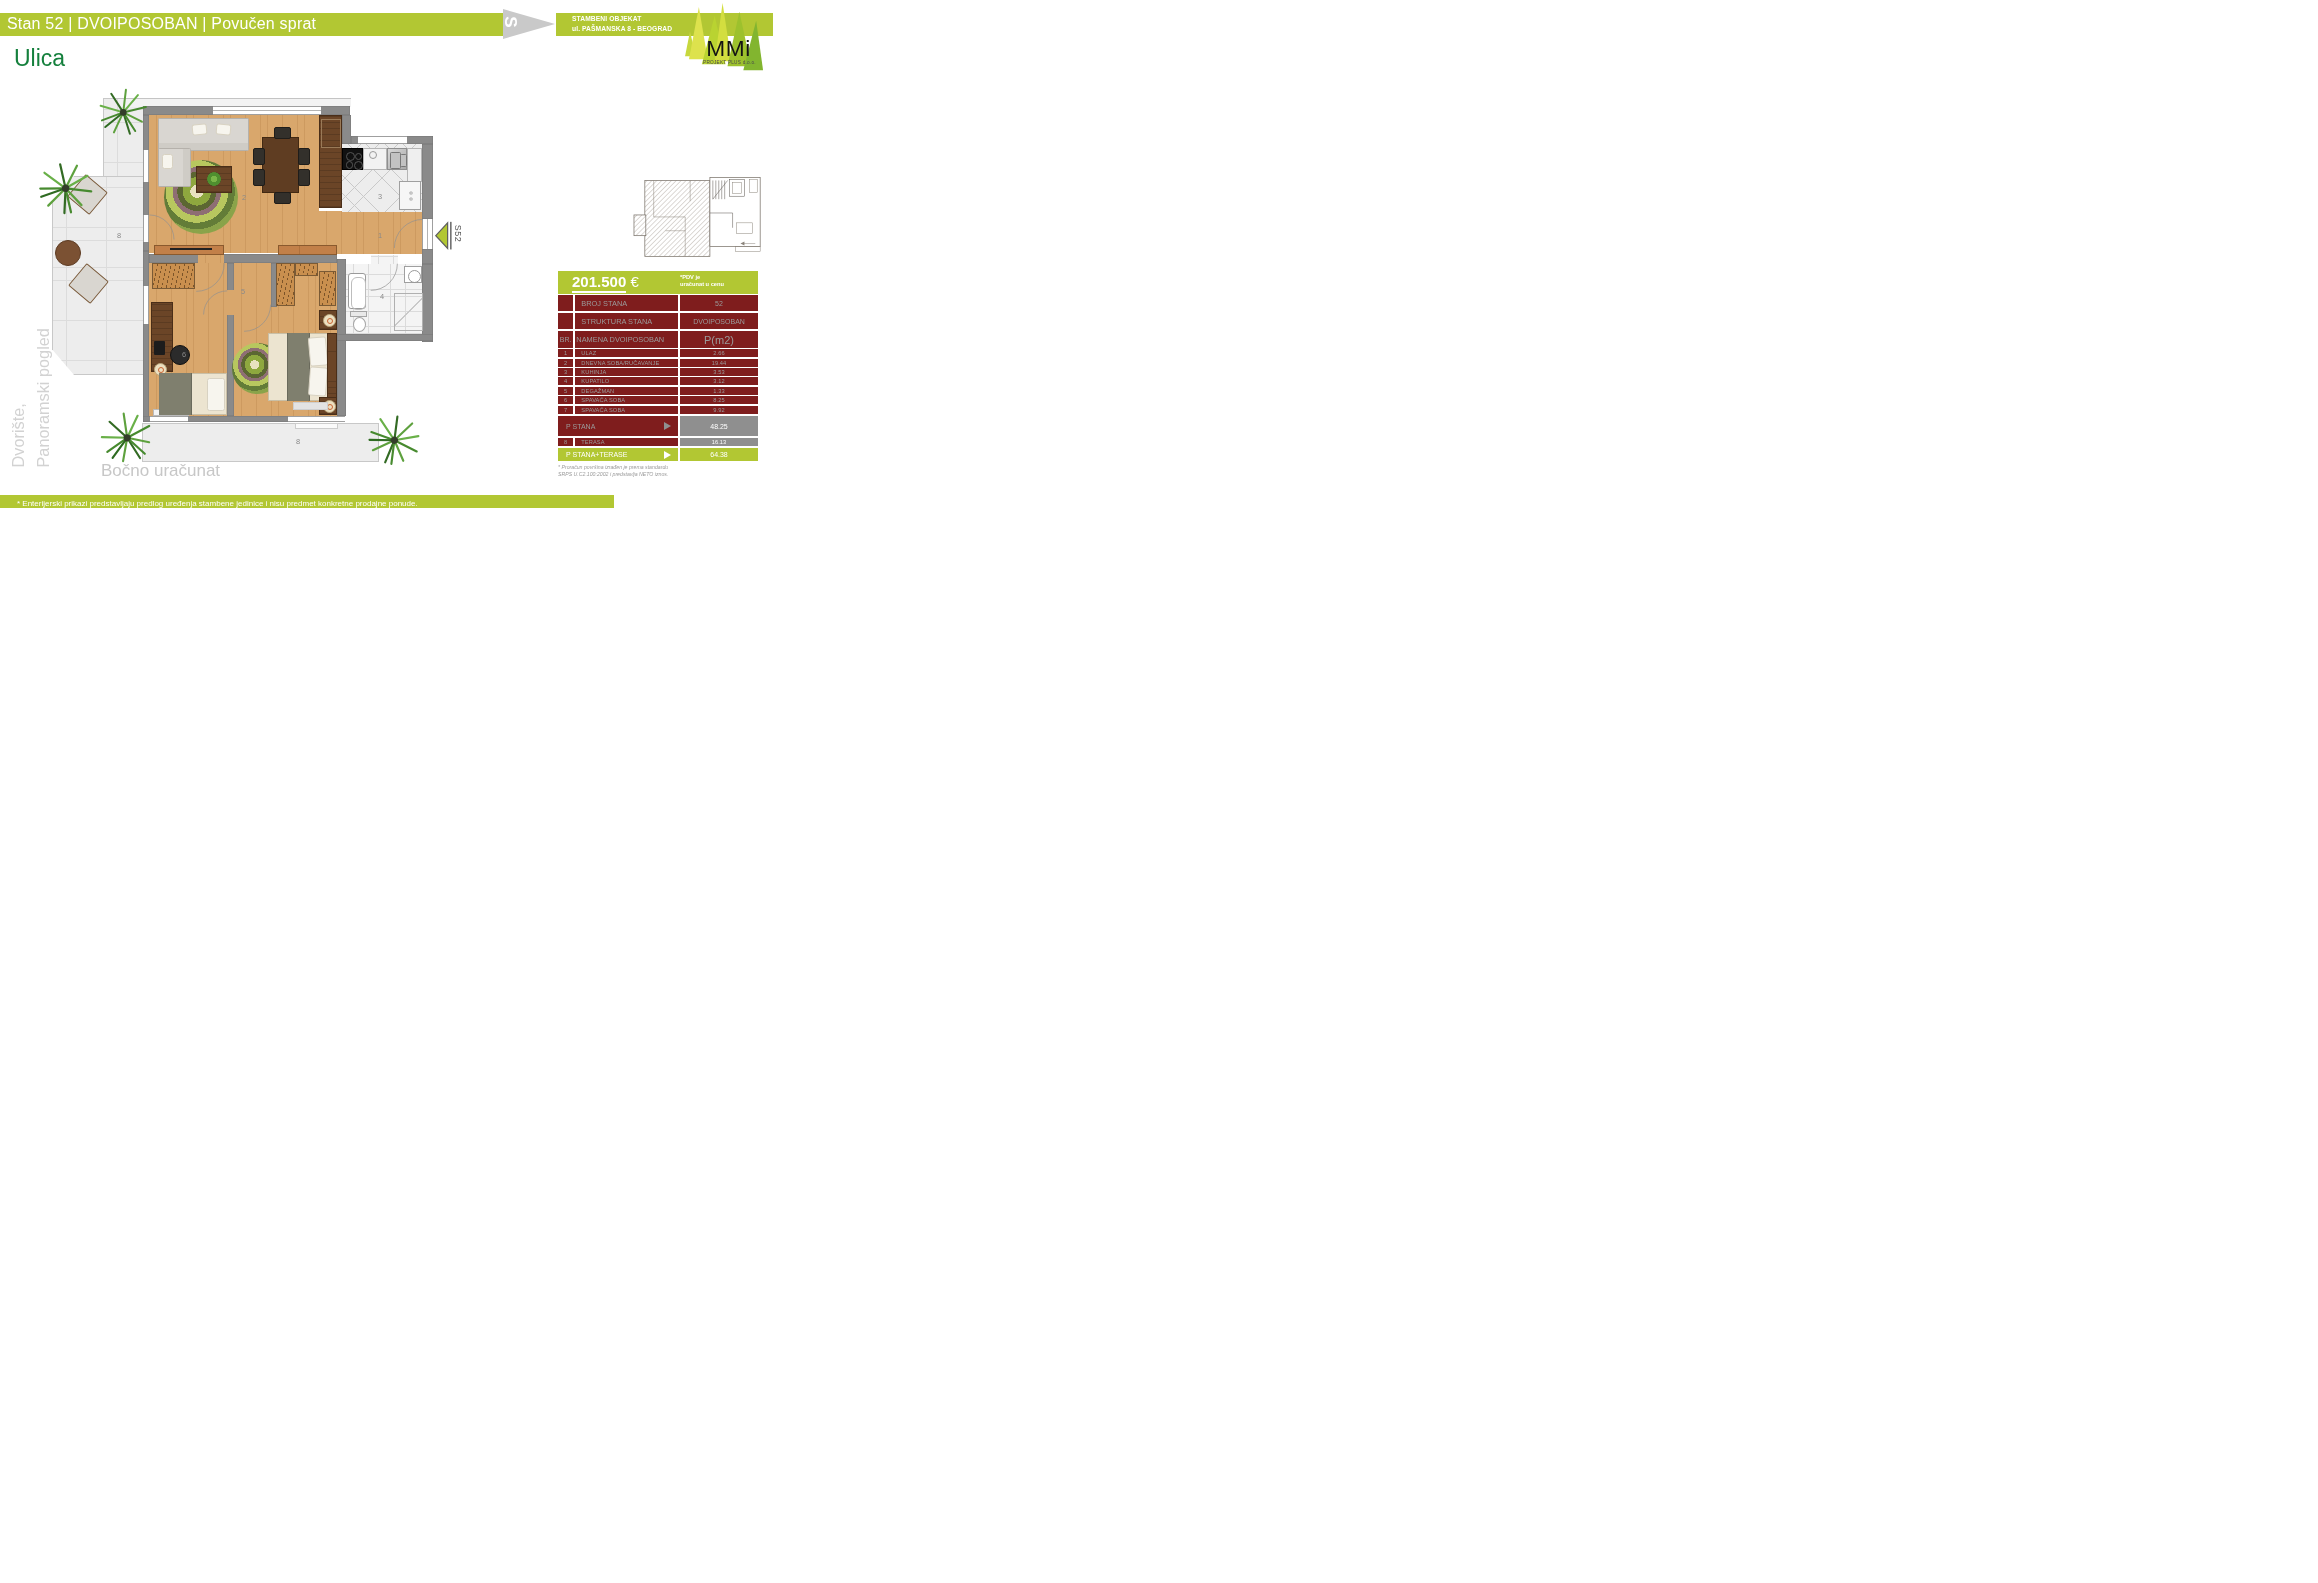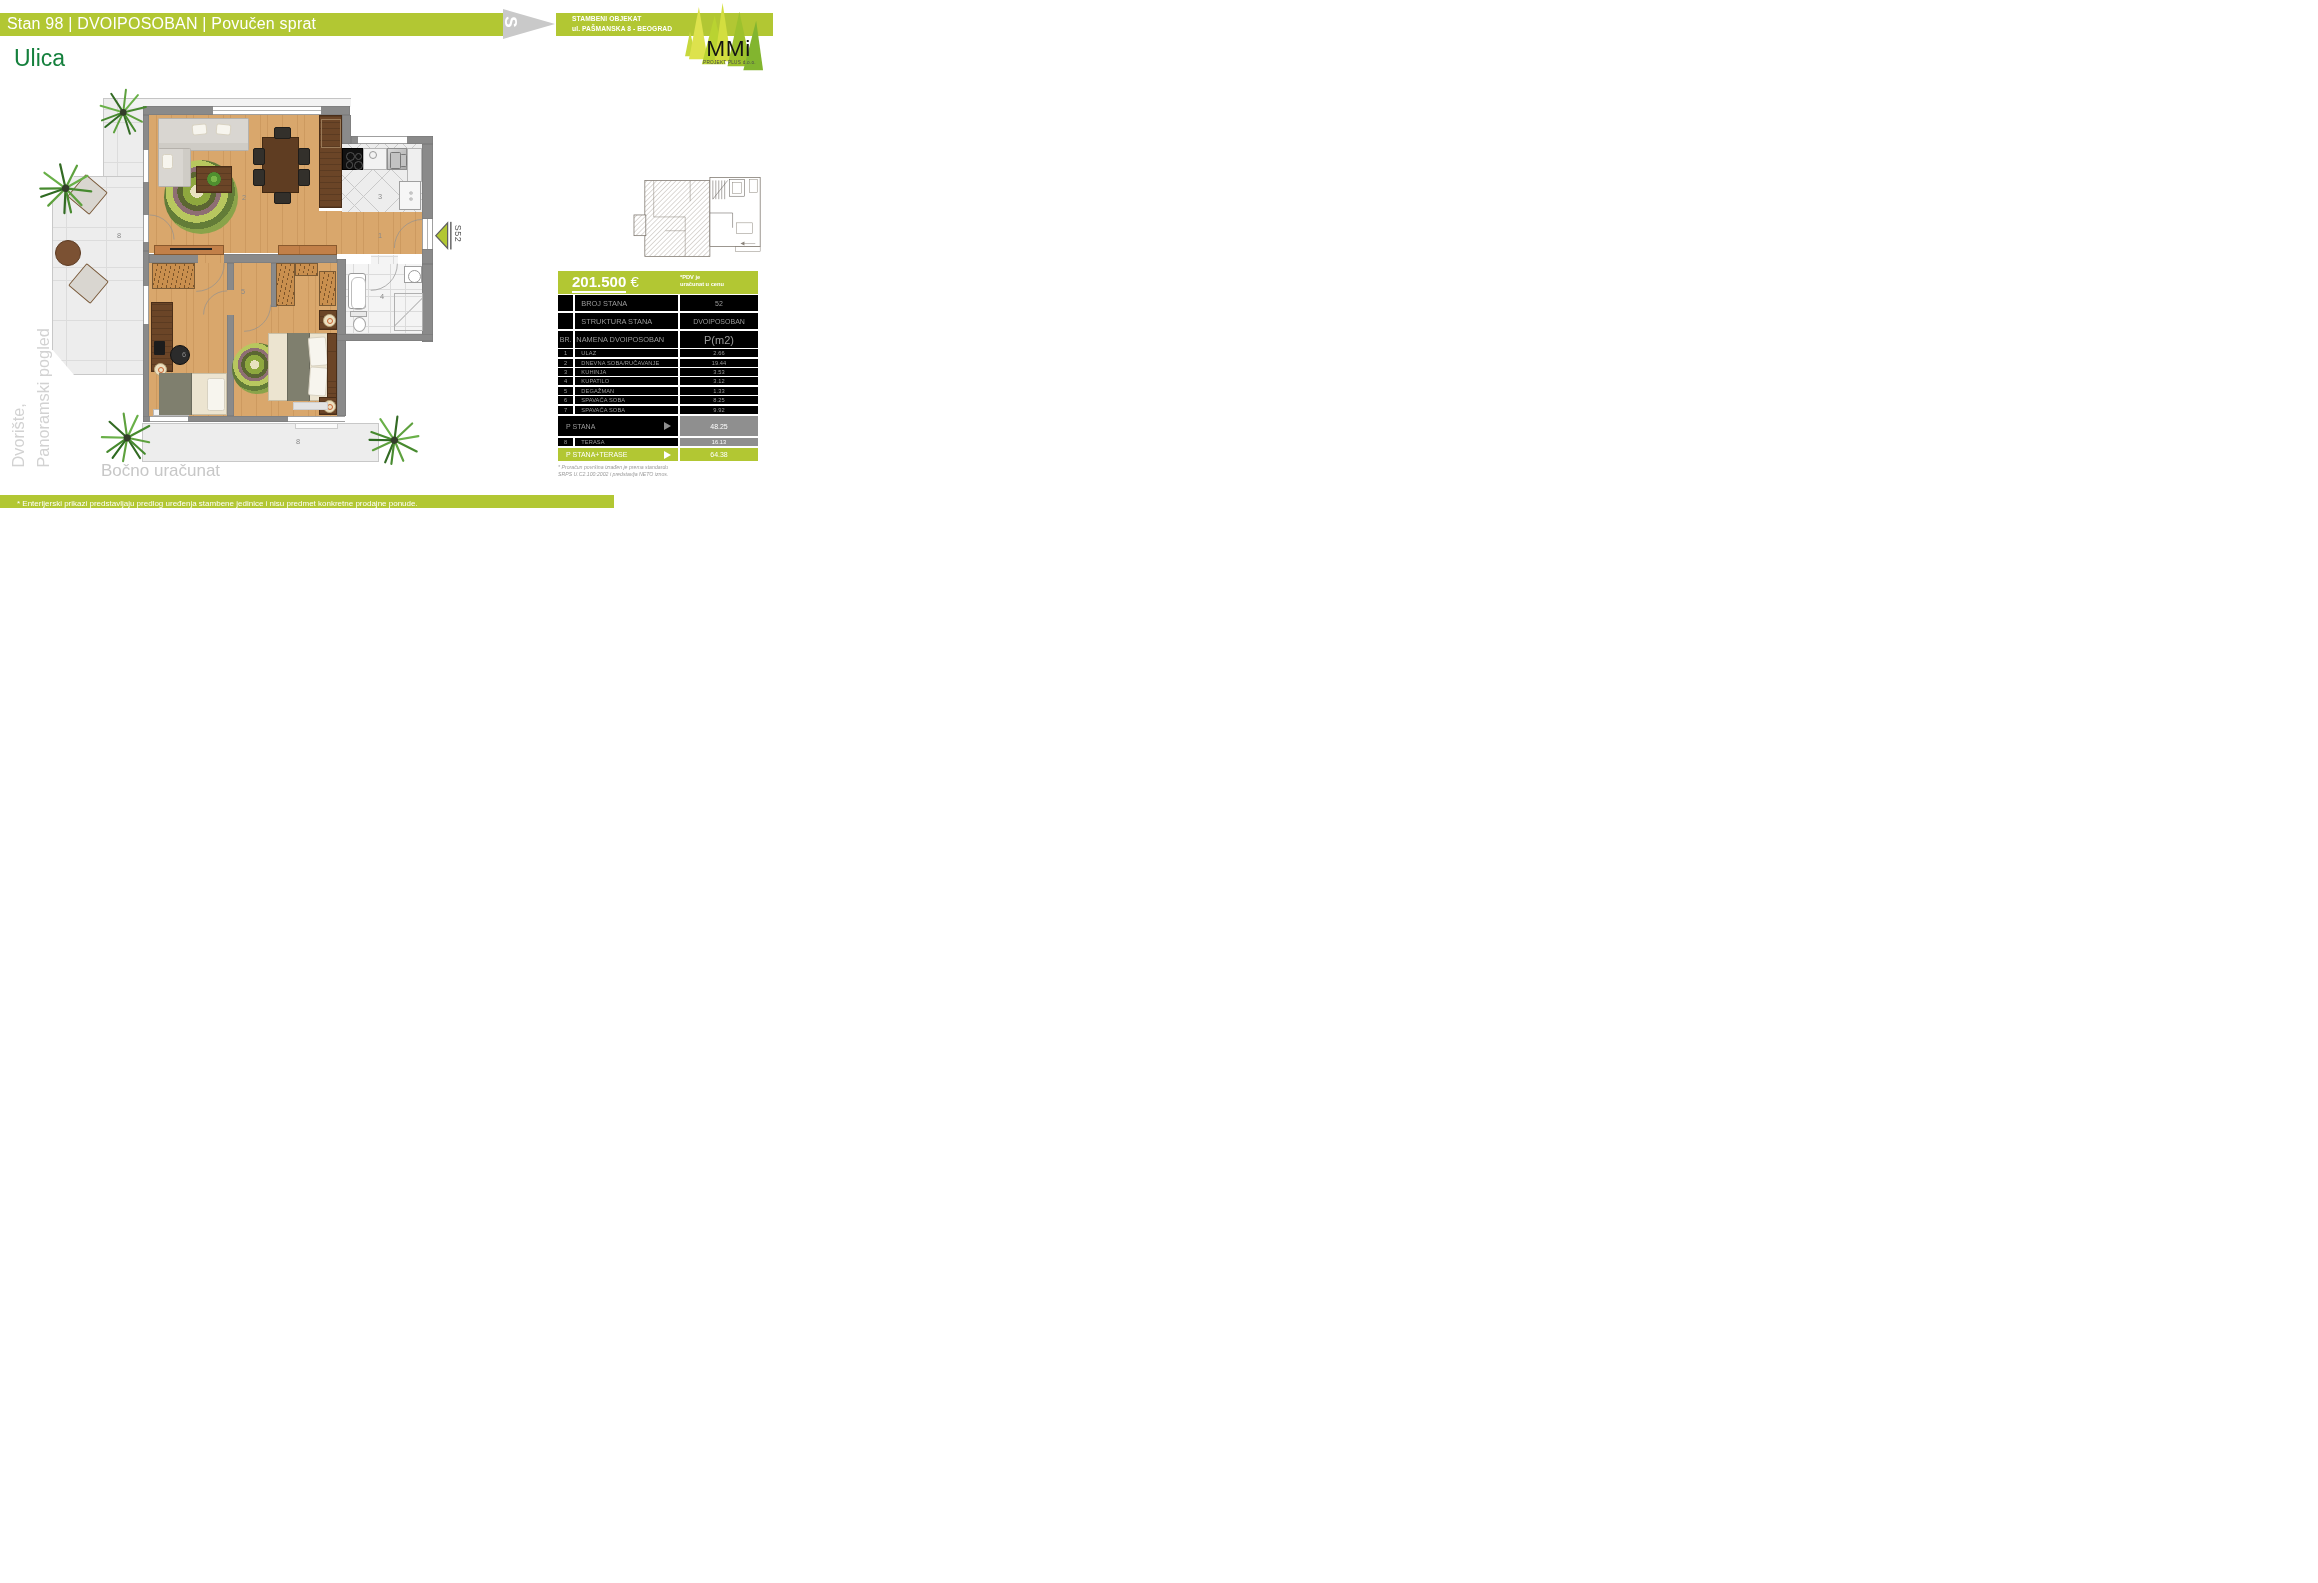--- a/index.html
+++ b/index.html
@@ -3,21 +3,21 @@
 <meta charset="utf-8">
 <style>
   html,body{margin:0;padding:0;background:#fff;font-family:"Liberation Sans",sans-serif;}
   #page{position:relative;width:773px;height:528px;background:#fff;overflow:hidden;}
   .abs{position:absolute;}
   
   .greenbar{position:absolute;background:#b2c733;}
   #title{left:7px;top:15px;font-size:16px;color:#fff;letter-spacing:0.2px;white-space:nowrap;}
   .bld-line{left:572px;color:#fff;font-weight:bold;font-size:6.7px;letter-spacing:0.1px;}
   
-  .cell{background:#000000;color:#9b9b9b;display:flex;align-items:center;}
+  .cell{background:#7f1d1d;color:#9b9b9b;display:flex;align-items:center;}
   .cell.dark{background:#8f8f8f;color:#fff;justify-content:center;}
   .cell.green{background:#b2c733;color:#fff;}
   .trow{position:absolute;left:558px;width:200px;display:flex;gap:2px;}
   .c1{width:15.3px;justify-content:center;flex:none;}
   .c2{flex:1;padding-left:6px;}
   .c3{width:78px;justify-content:center;flex:none;}
   .rname{font-size:5.7px;letter-spacing:0.1px;}
   .arrow{width:0;height:0;border-top:4.4px solid transparent;border-bottom:4.4px solid transparent;border-left:7.4px solid #8f8f8f;margin-left:auto;margin-right:7px;}
   .arrow.white{border-left-color:#fff;}
   
@@ -37,21 +37,21 @@
   .pillow{position:absolute;background:#f7f5ee;border:0.5px solid #d8d2c2;border-radius:2.5px;}
   .rug{position:absolute;border-radius:50%;background:radial-gradient(circle at 42% 45%,#e9e5c4 0 11%,#8aa83c 11% 24%,#55632f 24% 33%,#8a6b74 33% 41%,#b6c95e 41% 53%,#5d7a35 53% 64%,#86a348 64% 76%,#4c5a2e 76% 86%,#9db257 86% 100%);transform:rotate(22deg);opacity:.95;}
   .gray-txt{color:#9b9b9b;}
 </style>
 </head>
 <body>
 
 <div id="page">
 
   <div class="greenbar abs" style="left:0;top:13px;width:503px;height:23px;"></div>
-  <div class="abs" id="title">Stan 98 | DVOIPOSOBAN | Povučen sprat</div>
+  <div class="abs" id="title">Stan 52 | DVOIPOSOBAN | Povučen sprat</div>
   <div class="abs" style="left:503px;top:9px;width:0;height:0;border-top:15.3px solid transparent;border-bottom:15.3px solid transparent;border-left:52px solid #c9c9c9;"></div>
   <div class="abs" style="left:504px;top:12px;font-size:17px;font-weight:bold;color:#fff;transform:rotate(90deg);">S</div>
   <div class="greenbar abs" style="left:556px;top:13px;width:217px;height:23px;"></div>
   <div class="abs bld-line" style="top:15px;">STAMBENI OBJEKAT</div>
   <div class="abs bld-line" style="top:25px;">ul. PAŠMANSKA 8 - BEOGRAD</div>
 
   <svg class="abs" style="left:684px;top:1px;" width="89" height="81" viewBox="0 0 180 164">
     <polygon points="2,112 12,62 24,112" fill="#c7d83d"></polygon>
     <polygon points="10,118 30,12 48,118" fill="#dde24d"></polygon>
     <polygon points="36,128 62,30 84,128" fill="#b9d331"></polygon>

